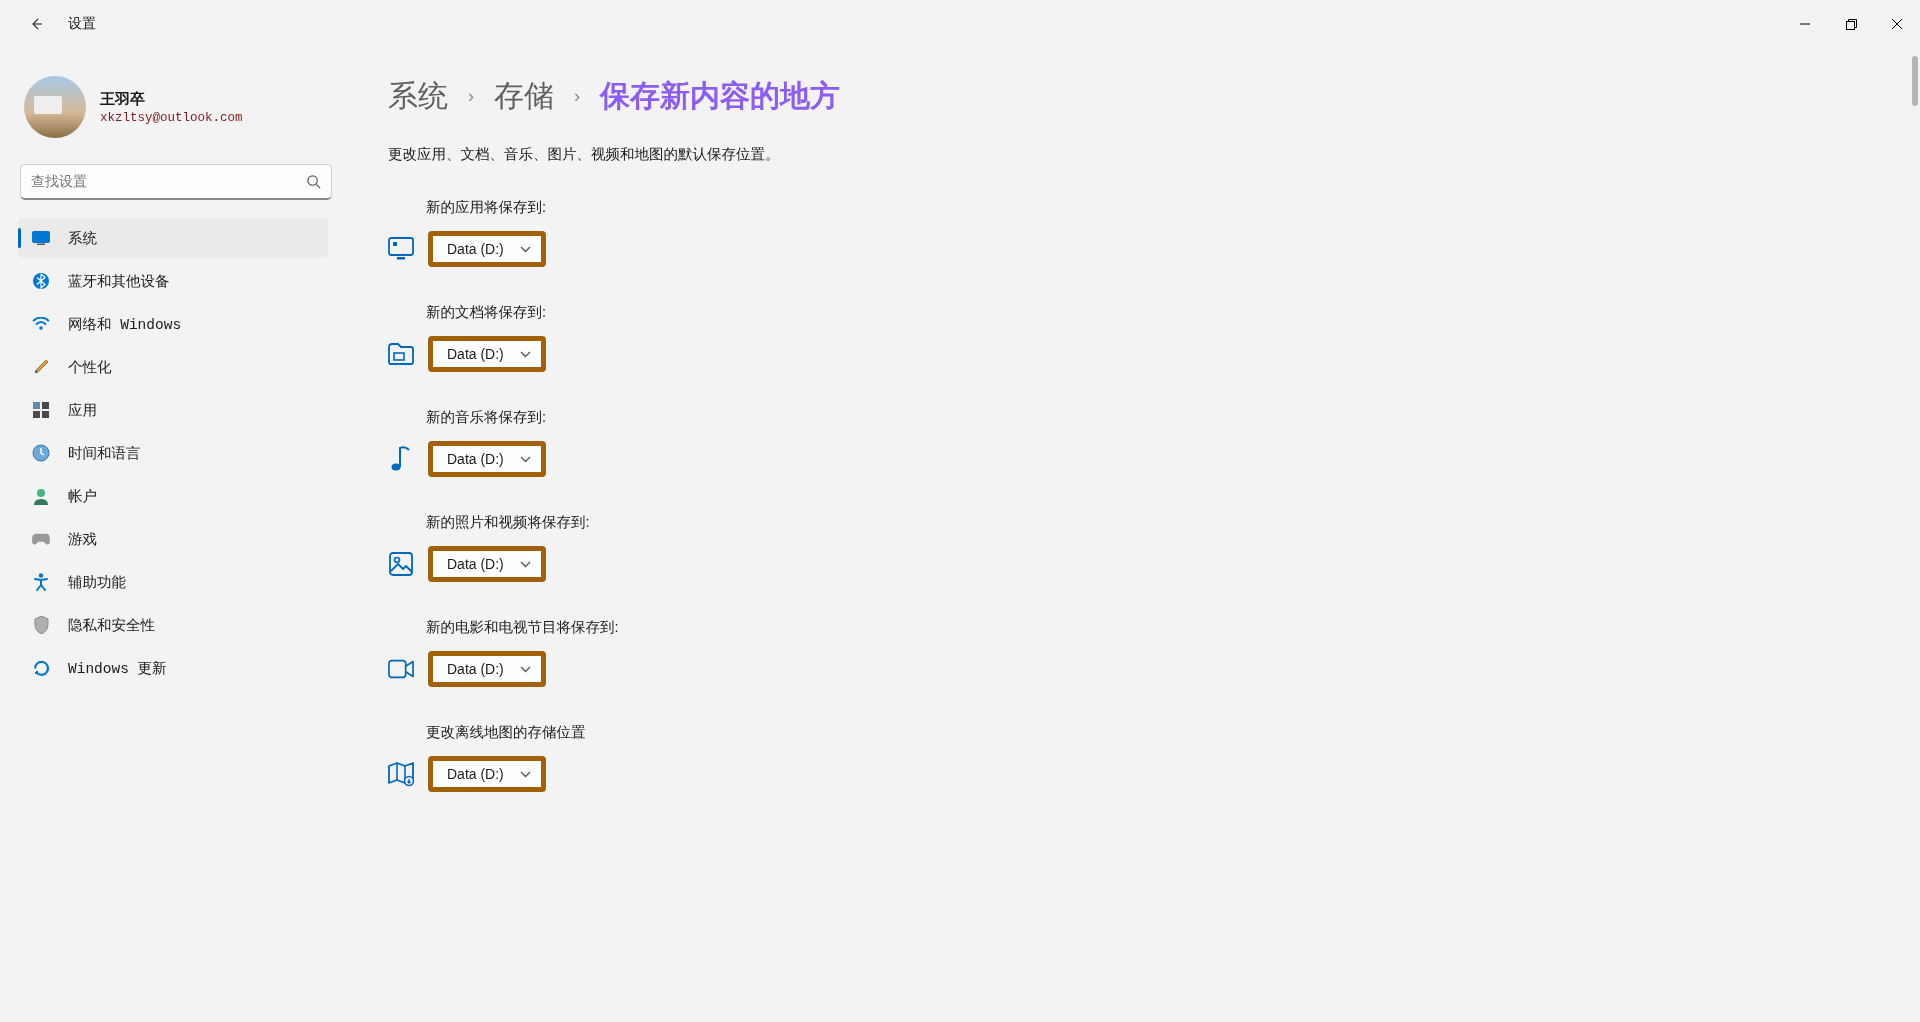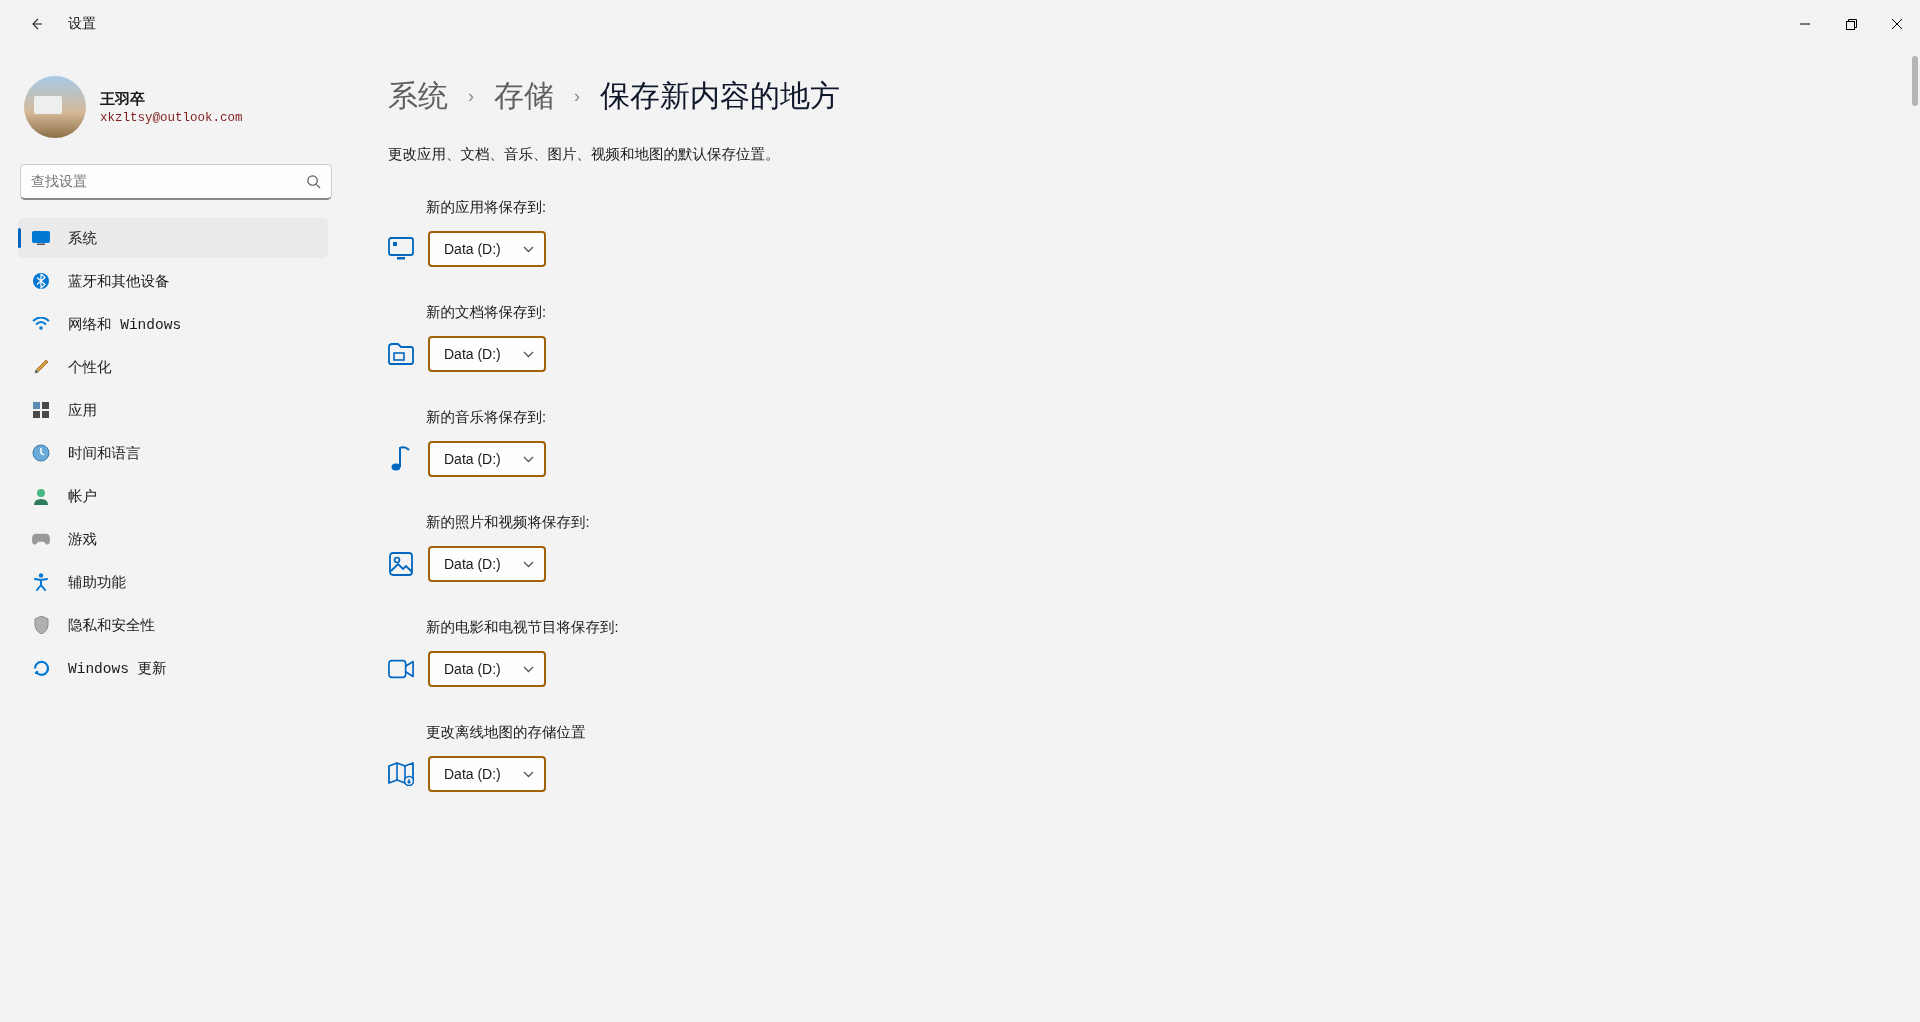--- a/index.html
+++ b/index.html
@@ -27,30 +27,30 @@
   
   .nav { display: flex; flex-direction: column; gap: 3px; padding-right:6px; }
   .nav-item { display: flex; align-items: center; gap: 18px; height: 40px; padding: 0 14px; border-radius: 5px; cursor: pointer; position: relative; font-size:14.5px; }
   .nav-item.active { background: #eaeaea; }
   .nav-item.active::before { content: ""; position: absolute; left: 0; top: 10px; bottom: 10px; width: 3px; background: #0067c0; border-radius: 2px; }
   .nav-icon { width: 18px; height: 18px; display: flex; align-items: center; justify-content: center; }
   
   .main { flex: 1; padding: 28px 40px 0 48px; overflow-y: auto; }
   .crumbs { display: flex; align-items: center; gap: 20px; margin-bottom: 28px; }
   .crumb { font-size: 30px; color: #5f5f5f; cursor: pointer; }
-  .crumb.current { color: #0f172a; font-weight: 400; font-size: 30px; }
+  .crumb.current { color: #8b5cf6; font-weight: 700; font-size: 30px; }
   .crumb-sep { font-size: 18px; color: #888; }
   
   .desc { font-size: 14.5px; margin-bottom: 34px; }
   
   .setting-group { margin-bottom: 36px; }
   .setting-label { font-size: 14.5px; margin-bottom: 14px; padding-left: 38px; }
   .setting-row { display: flex; align-items: center; gap: 14px; }
   .setting-icon { width: 26px; display:flex; justify-content:center; }
-  .dropdown { min-width: 118px; height: 36px; border: 2px solid #a16207; border-radius: 4px; background: #fefefe; display: flex; align-items: center; justify-content: space-between; padding: 0 10px 0 14px; cursor: pointer; font-size: 14px; gap:14px;}
+  .dropdown { min-width: 118px; height: 36px; border: 5px solid #a16207; border-radius: 4px; background: #fefefe; display: flex; align-items: center; justify-content: space-between; padding: 0 10px 0 14px; cursor: pointer; font-size: 14px; gap:14px;}
   
   .scrollbar-track { position: absolute; right: 2px; top: 56px; width: 6px; height: 50px; background: #b5b5b5; border-radius: 3px; }
 </style>
 </head>
 <body>
 
 <div class="titlebar">
   <div class="titlebar-left">
     <div class="back-btn">
       <svg width="16" height="16" viewBox="0 0 16 16">

